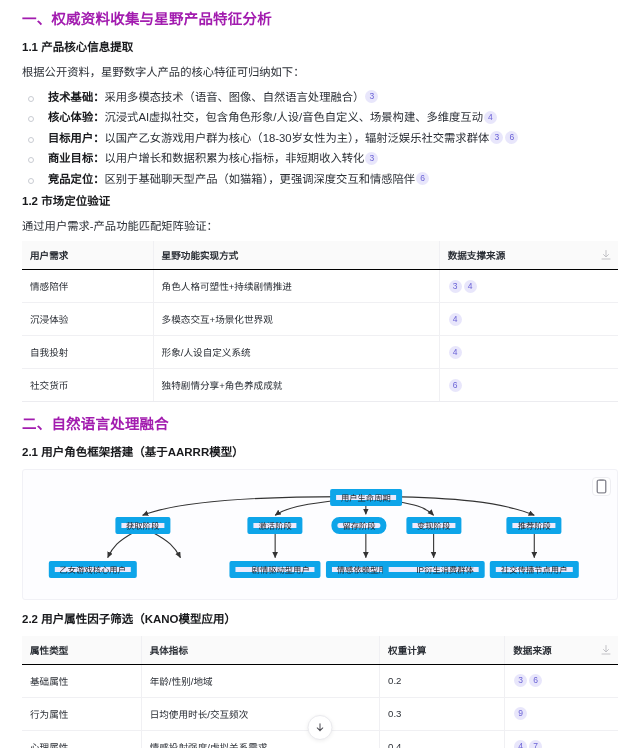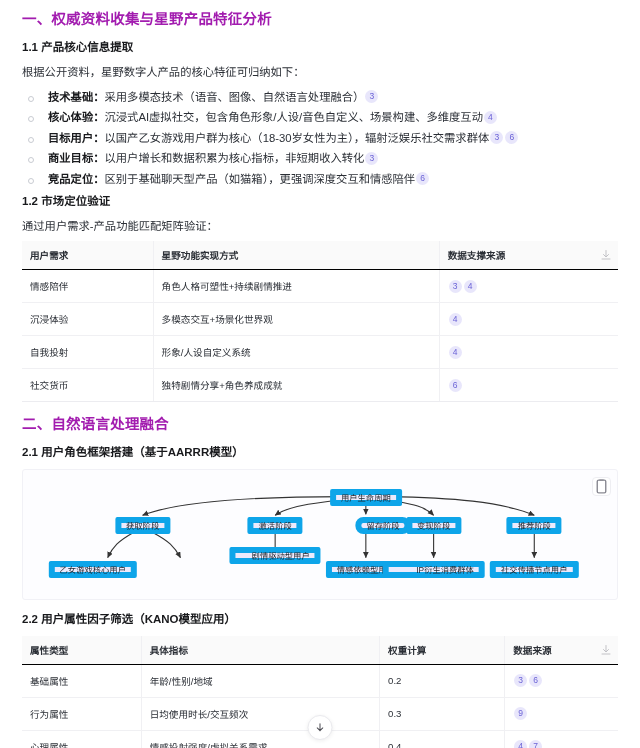--- a/index.html
+++ b/index.html
@@ -196,22 +196,22 @@
       <svg width="11" height="11" viewBox="0 0 24 24" fill="none" stroke="#8a8a93" stroke-width="2">
         <rect x="6" y="3" width="12" height="18" rx="2"></rect>
         <path d="M9 3h6"></path>
       </svg>
     </div>
   <div class="node" style="left: 342.846px; top: 19px;">用户生命周期</div>
       <div class="node" style="left: 119.597px; top: 47px;">获取阶段</div>
       <div class="node" style="left: 69.7651px; top: 91px;">乙女游戏核心用户</div>
       <div class="node" style="left: 171.423px; top: 103px; margin-top: 44px;">虚拟偶像爱好者</div>
       <div class="node" style="left: 252.151px; top: 47px;">激活阶段</div>
-      <div class="node" style="left: 252.151px; top: 77px; padding-left: 16px;">剧情驱动型用户</div>
-      <div class="node" style="left: 360px; top: 47px; border-radius: 8px;">留存阶段</div>
+      <div class="node" style="left: 252.151px; top: 91px; padding-left: 16px;">剧情驱动型用户</div>
+      <div class="node" style="left: 336px; top: 47px; border-radius: 8px;">留存阶段</div>
       <div class="node" style="left: 342.846px; top: 91px;">情感依赖型用户</div>
       <div class="node" style="left: 410.617px; top: 47px;">变现阶段</div>
       <div class="node" style="left: 410.617px; top: 91px; padding-left: 28px;">IP衍生消费群体</div>
       <div class="node" style="left: 511.279px; top: 47px;">推荐阶段</div>
       <div class="node" style="left: 511.279px; top: 91px;">社交传播节点用户</div>
     </div>
 
   <h2 class="sub">2.2 用户属性因子筛选（KANO模型应用）</h2>
   <div class="tbl-wrap">
     <table class="dt" id="tbl-2">

